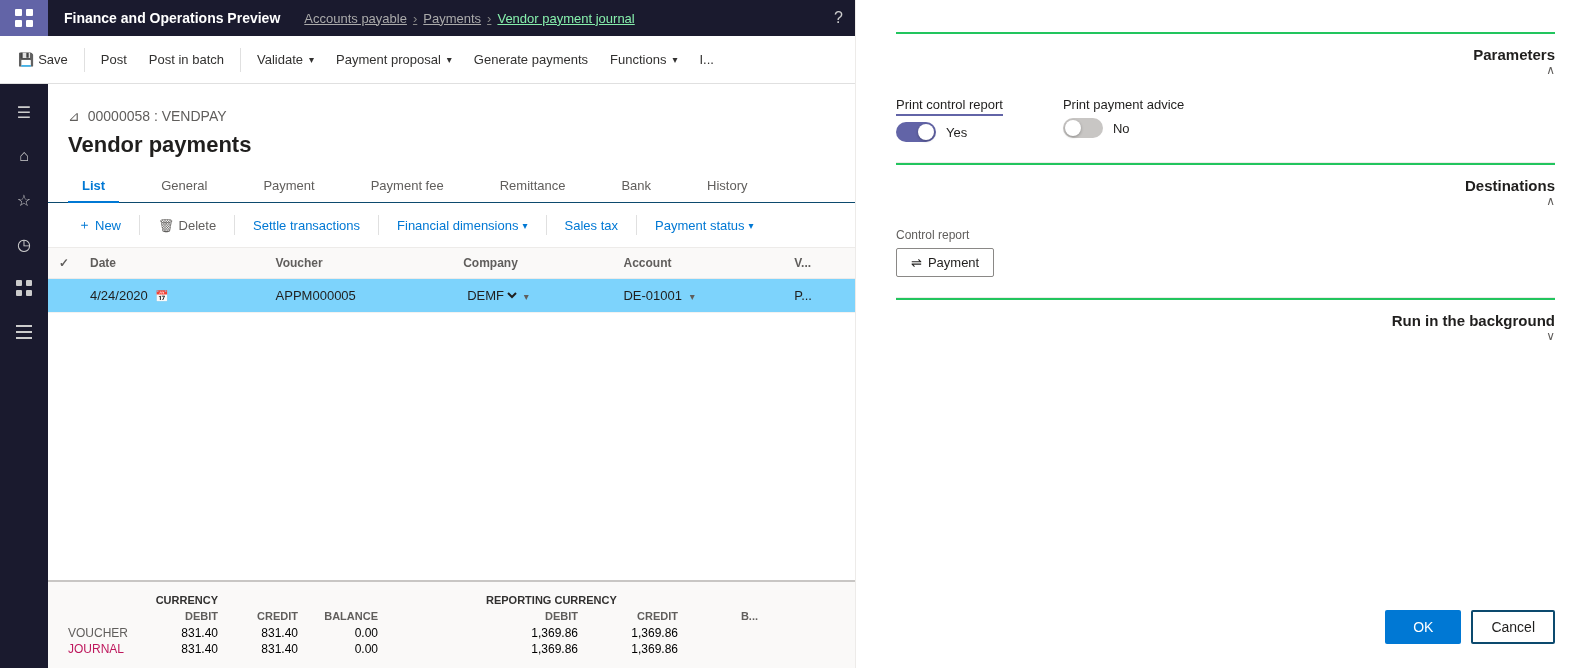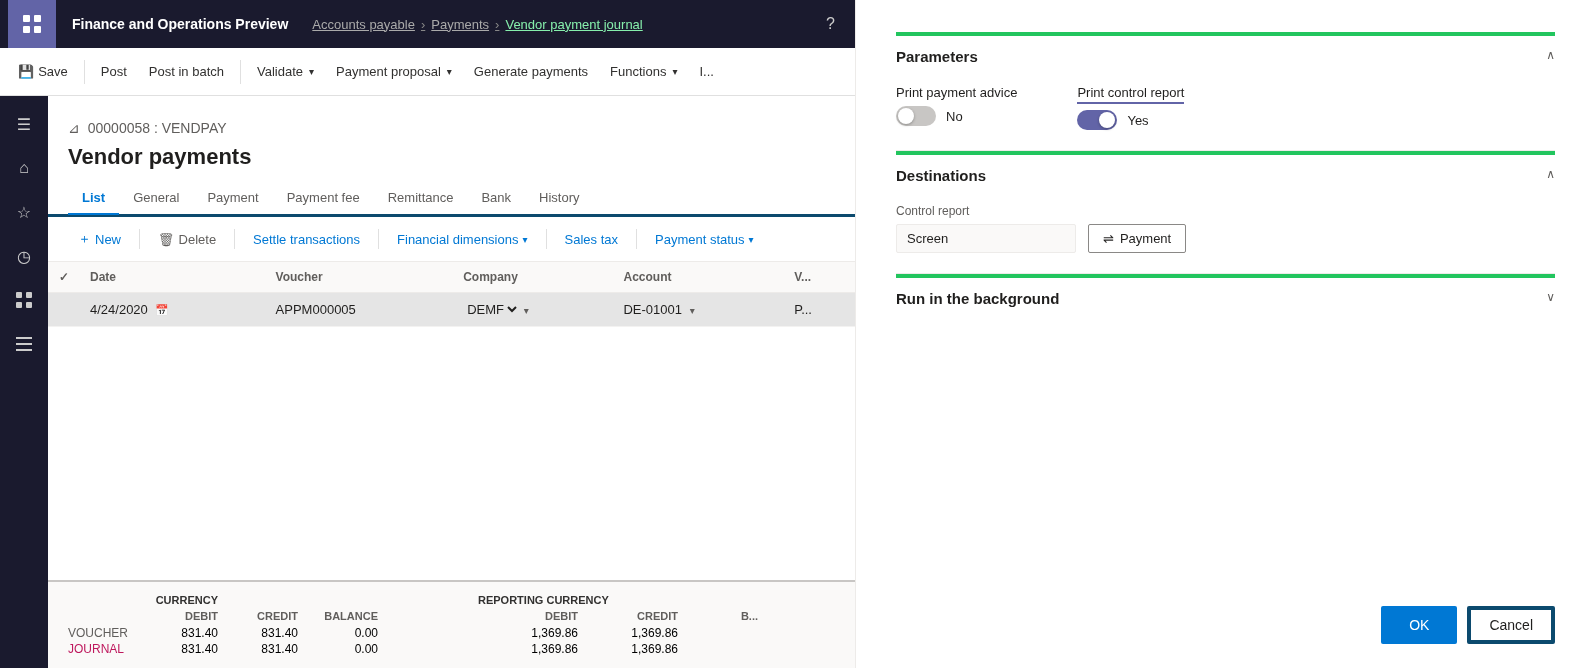--- a/index.html
+++ b/index.html
@@ -1,65 +1,65 @@
 <!DOCTYPE html>
 <html><head>
   <meta charset="utf-8">
   <style>
     * { box-sizing: border-box; margin: 0; padding: 0; font-family: 'Segoe UI', Arial, sans-serif; }
     body { width: 1595px; height: 668px; overflow: hidden; display: flex; background: #fff; }
 
     
-    .top-nav { background: #1a1a2e; display: flex; align-items: center; height: 48px; padding: 0 8px; }
+    .top-nav { background: #1a1a2e; display: flex; align-items: center; height: 36px; padding: 0 0; }
     .app-grid-icon { width: 48px; height: 48px; display: flex; align-items: center; justify-content: center; background: #6264a7; cursor: pointer; flex-shrink: 0; }
     .app-title { color: #fff; font-size: 14px; font-weight: 600; padding: 0 16px; white-space: nowrap; }
     .breadcrumb { display: flex; align-items: center; color: #ccc; font-size: 13px; padding-left: 8px; }
     .breadcrumb span { color: #ccc; text-decoration: underline; }
     .breadcrumb .sep { margin: 0 6px; color: #888; }
 
     
     .toolbar { background: #fff; display: flex; align-items: center; border-bottom: 1px solid #e0e0e0; height: 48px; padding: 0 8px; gap: 2px; }
     .toolbar-btn { display: flex; align-items: center; gap: 4px; padding: 6px 10px; border: none; background: transparent; cursor: pointer; font-size: 13px; color: #323130; white-space: nowrap; border-radius: 2px; }
     .toolbar-sep { width: 1px; background: #e0e0e0; height: 24px; margin: 0 4px; }
     .toolbar-btn .chevron { font-size: 10px; margin-left: 2px; }
 
     
     .journal-header { padding: 12px 20px 0; }
     .journal-title { font-size: 22px; font-weight: 600; color: #201f1e; margin-bottom: 12px; }
 
     
-    .tabs { display: flex; border-bottom: 3px solid #0c4a6e; padding: 0 20px; }
+    .tabs { display: flex; border-bottom: 1px solid #0c4a6e; padding: 0 20px; gap: 28px; }
     .tab { padding: 8px 14px; font-size: 13px; color: #605e5c; cursor: pointer; border-bottom: 2px solid transparent; margin-bottom: -1px; }
     .tab.active { color: #0078d4; border-bottom: 2px solid #0078d4; font-weight: 600; }
 
     
     .action-bar { display: flex; align-items: center; gap: 4px; padding: 8px 20px; border-bottom: 1px solid #edebe9; }
     .action-btn { display: flex; align-items: center; gap: 4px; padding: 5px 10px; border: none; background: transparent; cursor: pointer; font-size: 13px; color: #0078d4; border-radius: 2px; }
     .action-sep { width: 1px; background: #e0e0e0; height: 20px; margin: 0 4px; }
 
     
     .table-wrap { flex: 1; overflow: auto; }
     .data-table { width: 100%; border-collapse: collapse; }
     .data-table th { background: #faf9f8; border-bottom: 1px solid #edebe9; padding: 8px 10px; text-align: left; font-size: 12px; color: #605e5c; font-weight: 600; white-space: nowrap; }
     .data-table td { padding: 8px 10px; font-size: 13px; color: #201f1e; border-bottom: 1px solid #f3f2f1; white-space: nowrap; }
     .data-table .check-col { width: 32px; text-align: center; }
-    .data-table tr.selected td { background: #e5e5e5; }
+    .data-table tr.selected td { background: #7dd3fc; }
 
     
     .table-select { border: none; background: transparent; font-size: 13px; color: #201f1e; cursor: pointer; }
 
     
     .summary-section { border-top: 2px solid #c8c6c4; padding: 12px 20px; background: #faf9f8; }
 
     
     .right-panel { flex: 1; background: #fff; border-left: 1px solid #edebe9; display: flex; flex-direction: column; padding: 32px 40px 24px; overflow-y: auto; }
     .panel-title { font-size: 20px; font-weight: 600; color: #201f1e; margin-bottom: 28px; }
 
     
-    .section-header { display: flex; align-items: flex-start; justify-content: space-between; border-top: 4px solid #22c55e; padding: 12px 0; cursor: pointer; }
+    .section-header { display: flex; align-items: flex-end; justify-content: space-between; border-top: 2px solid #22c55e; padding: 12px 0; cursor: pointer; flex-direction: column; }
     .section-title { font-size: 15px; font-weight: 600; color: #201f1e; }
     .section-chevron { font-size: 12px; color: #605e5c; }
 
     
     .params-grid { display: flex; gap: 60px; padding: 8px 0 20px; }
     .param-item { display: flex; flex-direction: column; gap: 6px; }
     .param-label { font-size: 13px; color: #201f1e; font-weight: 500; }
     .param-label-underline { border-bottom: 2px solid #6264a7; padding-bottom: 2px; }
     .toggle-row { display: flex; align-items: center; gap: 10px; }
     .toggle { position: relative; width: 40px; height: 20px; }
@@ -75,21 +75,21 @@
     
     .destinations-content { padding: 8px 0 20px; }
     .dest-label { font-size: 12px; color: #605e5c; margin-bottom: 6px; font-weight: 500; }
     .dest-row { display: flex; align-items: center; gap: 12px; }
     .dest-input { border: 1px solid #edebe9; border-radius: 2px; padding: 6px 10px; font-size: 13px; color: #201f1e; background: #faf9f8; width: 180px; }
     .dest-btn { display: flex; align-items: center; gap: 6px; padding: 6px 14px; border: 1px solid #8a8886; background: #fff; border-radius: 2px; font-size: 13px; cursor: pointer; color: #201f1e; }
 
     
     .panel-footer { margin-top: auto; display: flex; justify-content: flex-end; gap: 10px; padding-top: 40px; }
     .btn-ok { background: #0078d4; color: #fff; border: none; border-radius: 2px; padding: 7px 28px; font-size: 14px; cursor: pointer; font-weight: 500; }
-    .btn-cancel { background: #fff; color: #201f1e; border: 4px solid #0c4a6e; border-radius: 2px; padding: 7px 18px; font-size: 14px; cursor: pointer; }
+    .btn-cancel { background: #fff; color: #201f1e; border: 2px solid #0c4a6e; border-radius: 2px; padding: 7px 18px; font-size: 14px; cursor: pointer; }
 
     
     .sidebar { width: 48px; background: #1a1a2e; display: flex; flex-direction: column; align-items: center; padding-top: 8px; gap: 4px; flex-shrink: 0; }
     .sidebar-icon { width: 40px; height: 40px; display: flex; align-items: center; justify-content: center; color: #ccc; cursor: pointer; border-radius: 4px; font-size: 16px; }
   </style>
 </head>
 <body>
 
 <div style="display:flex; flex-direction:column; width:855px;">
   <div class="top-nav">
@@ -277,21 +277,21 @@
             </div>
             <div style="display:flex; gap:0;">
               <div style="width:70px; font-size:12px; color:#be185d;">JOURNAL</div>
               <div style="width:80px; text-align:right; font-size:12px;">831.40</div>
               <div style="width:80px; text-align:right; font-size:12px;">831.40</div>
               <div style="width:80px; text-align:right; font-size:12px;">0.00</div>
             </div>
           </div>
 
           <div>
-            <div style="display:flex; gap: 24px; margin-bottom:4px; margin-left: 0px;">
+            <div style="display:flex; gap: 24px; margin-bottom:4px; margin-left: 8px;">
               <div style="width:200px; text-align:left; font-size:11px; font-weight:700; color:#323130;">REPORTING CURRENCY</div>
               <div style="width:80px;"></div>
             </div>
             <div style="display:flex; gap:0; margin-bottom:4px;">
               <div style="width:100px; text-align:right; font-size:11px; font-weight:600; color:#605e5c;">DEBIT</div>
               <div style="width:100px; text-align:right; font-size:11px; font-weight:600; color:#605e5c;">CREDIT</div>
               <div style="width:80px; text-align:right; font-size:11px; font-weight:600; color:#605e5c;">B...</div>
             </div>
             <div style="display:flex; gap:0; margin-bottom:2px;">
               <div style="width:100px; text-align:right; font-size:12px;">1,369.86</div>
@@ -308,56 +308,55 @@
   </div>
 </div>
 
 <div class="right-panel">
 
   <div class="section-header">
     <span class="section-title">Parameters</span>
     <span class="section-chevron">∧</span>
   </div>
   <div class="params-grid">
+    <div class="param-item">
+      <div class="param-label param-label-underline">Print control report</div>
+      <div class="toggle-row">
+        <label class="toggle">
+          <input type="checkbox" checked="" style="">
+          <div class="toggle-track on">
+            <div class="toggle-thumb on"></div>
+          </div>
+        </label>
+        <span class="toggle-label">Yes</span>
+      </div>
+    </div>
     <div class="param-item">
       <div class="param-label">Print payment advice</div>
       <div class="toggle-row">
         <label class="toggle">
           <input type="checkbox" style="">
           <div class="toggle-track off">
             <div class="toggle-thumb off"></div>
           </div>
         </label>
         <span class="toggle-label">No</span>
       </div>
     </div>
-    <div class="param-item">
-      <div class="param-label param-label-underline">Print control report</div>
-      <div class="toggle-row">
-        <label class="toggle">
-          <input type="checkbox" checked="" style="">
-          <div class="toggle-track on">
-            <div class="toggle-thumb on"></div>
-          </div>
-        </label>
-        <span class="toggle-label">Yes</span>
-      </div>
-    </div>
   </div>
 
   <div style="border-top: 1px solid #edebe9;"></div>
 
   <div class="section-header">
     <span class="section-title">Destinations</span>
     <span class="section-chevron">∧</span>
   </div>
   <div class="destinations-content">
     <div class="dest-label">Control report</div>
     <div class="dest-row">
-      <input class="dest-input" type="text" value="Screen" readonly="" style="">
       <button class="dest-btn">
         <span>⇌</span>
         <span>Payment</span>
       </button>
     </div>
   </div>
 
   <div style="border-top: 1px solid #edebe9;"></div>
 
   <div class="section-header">

